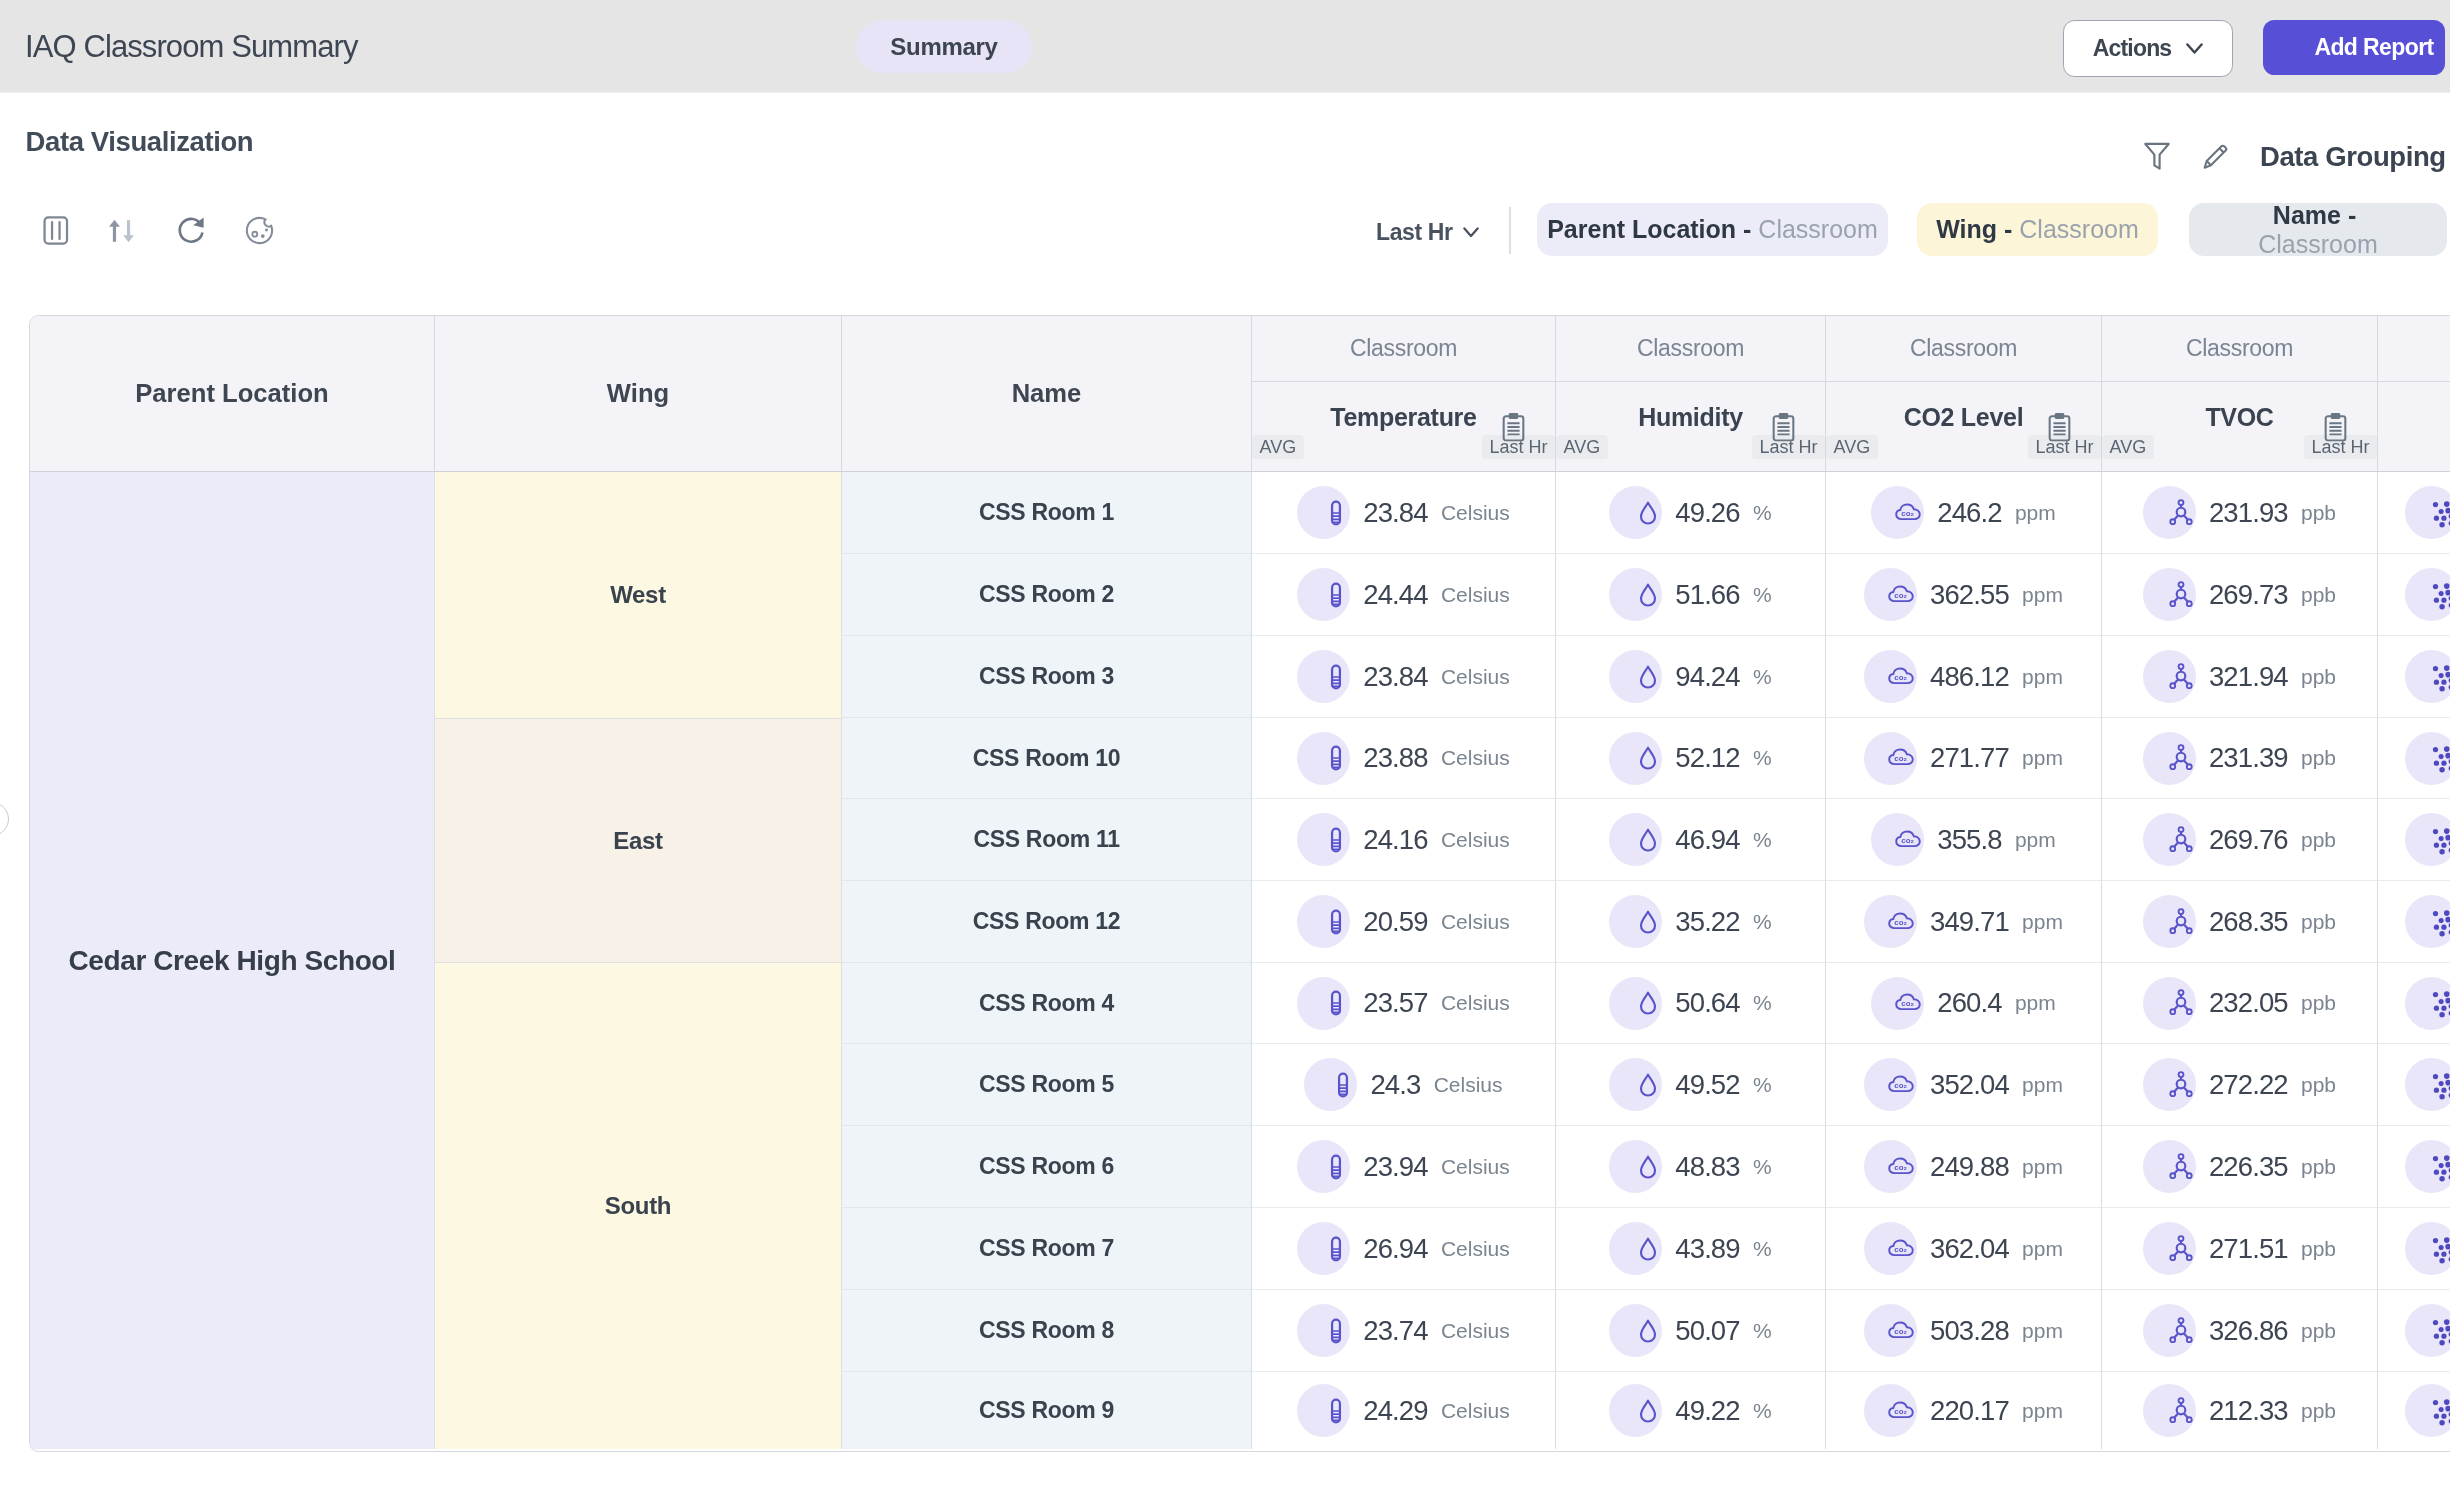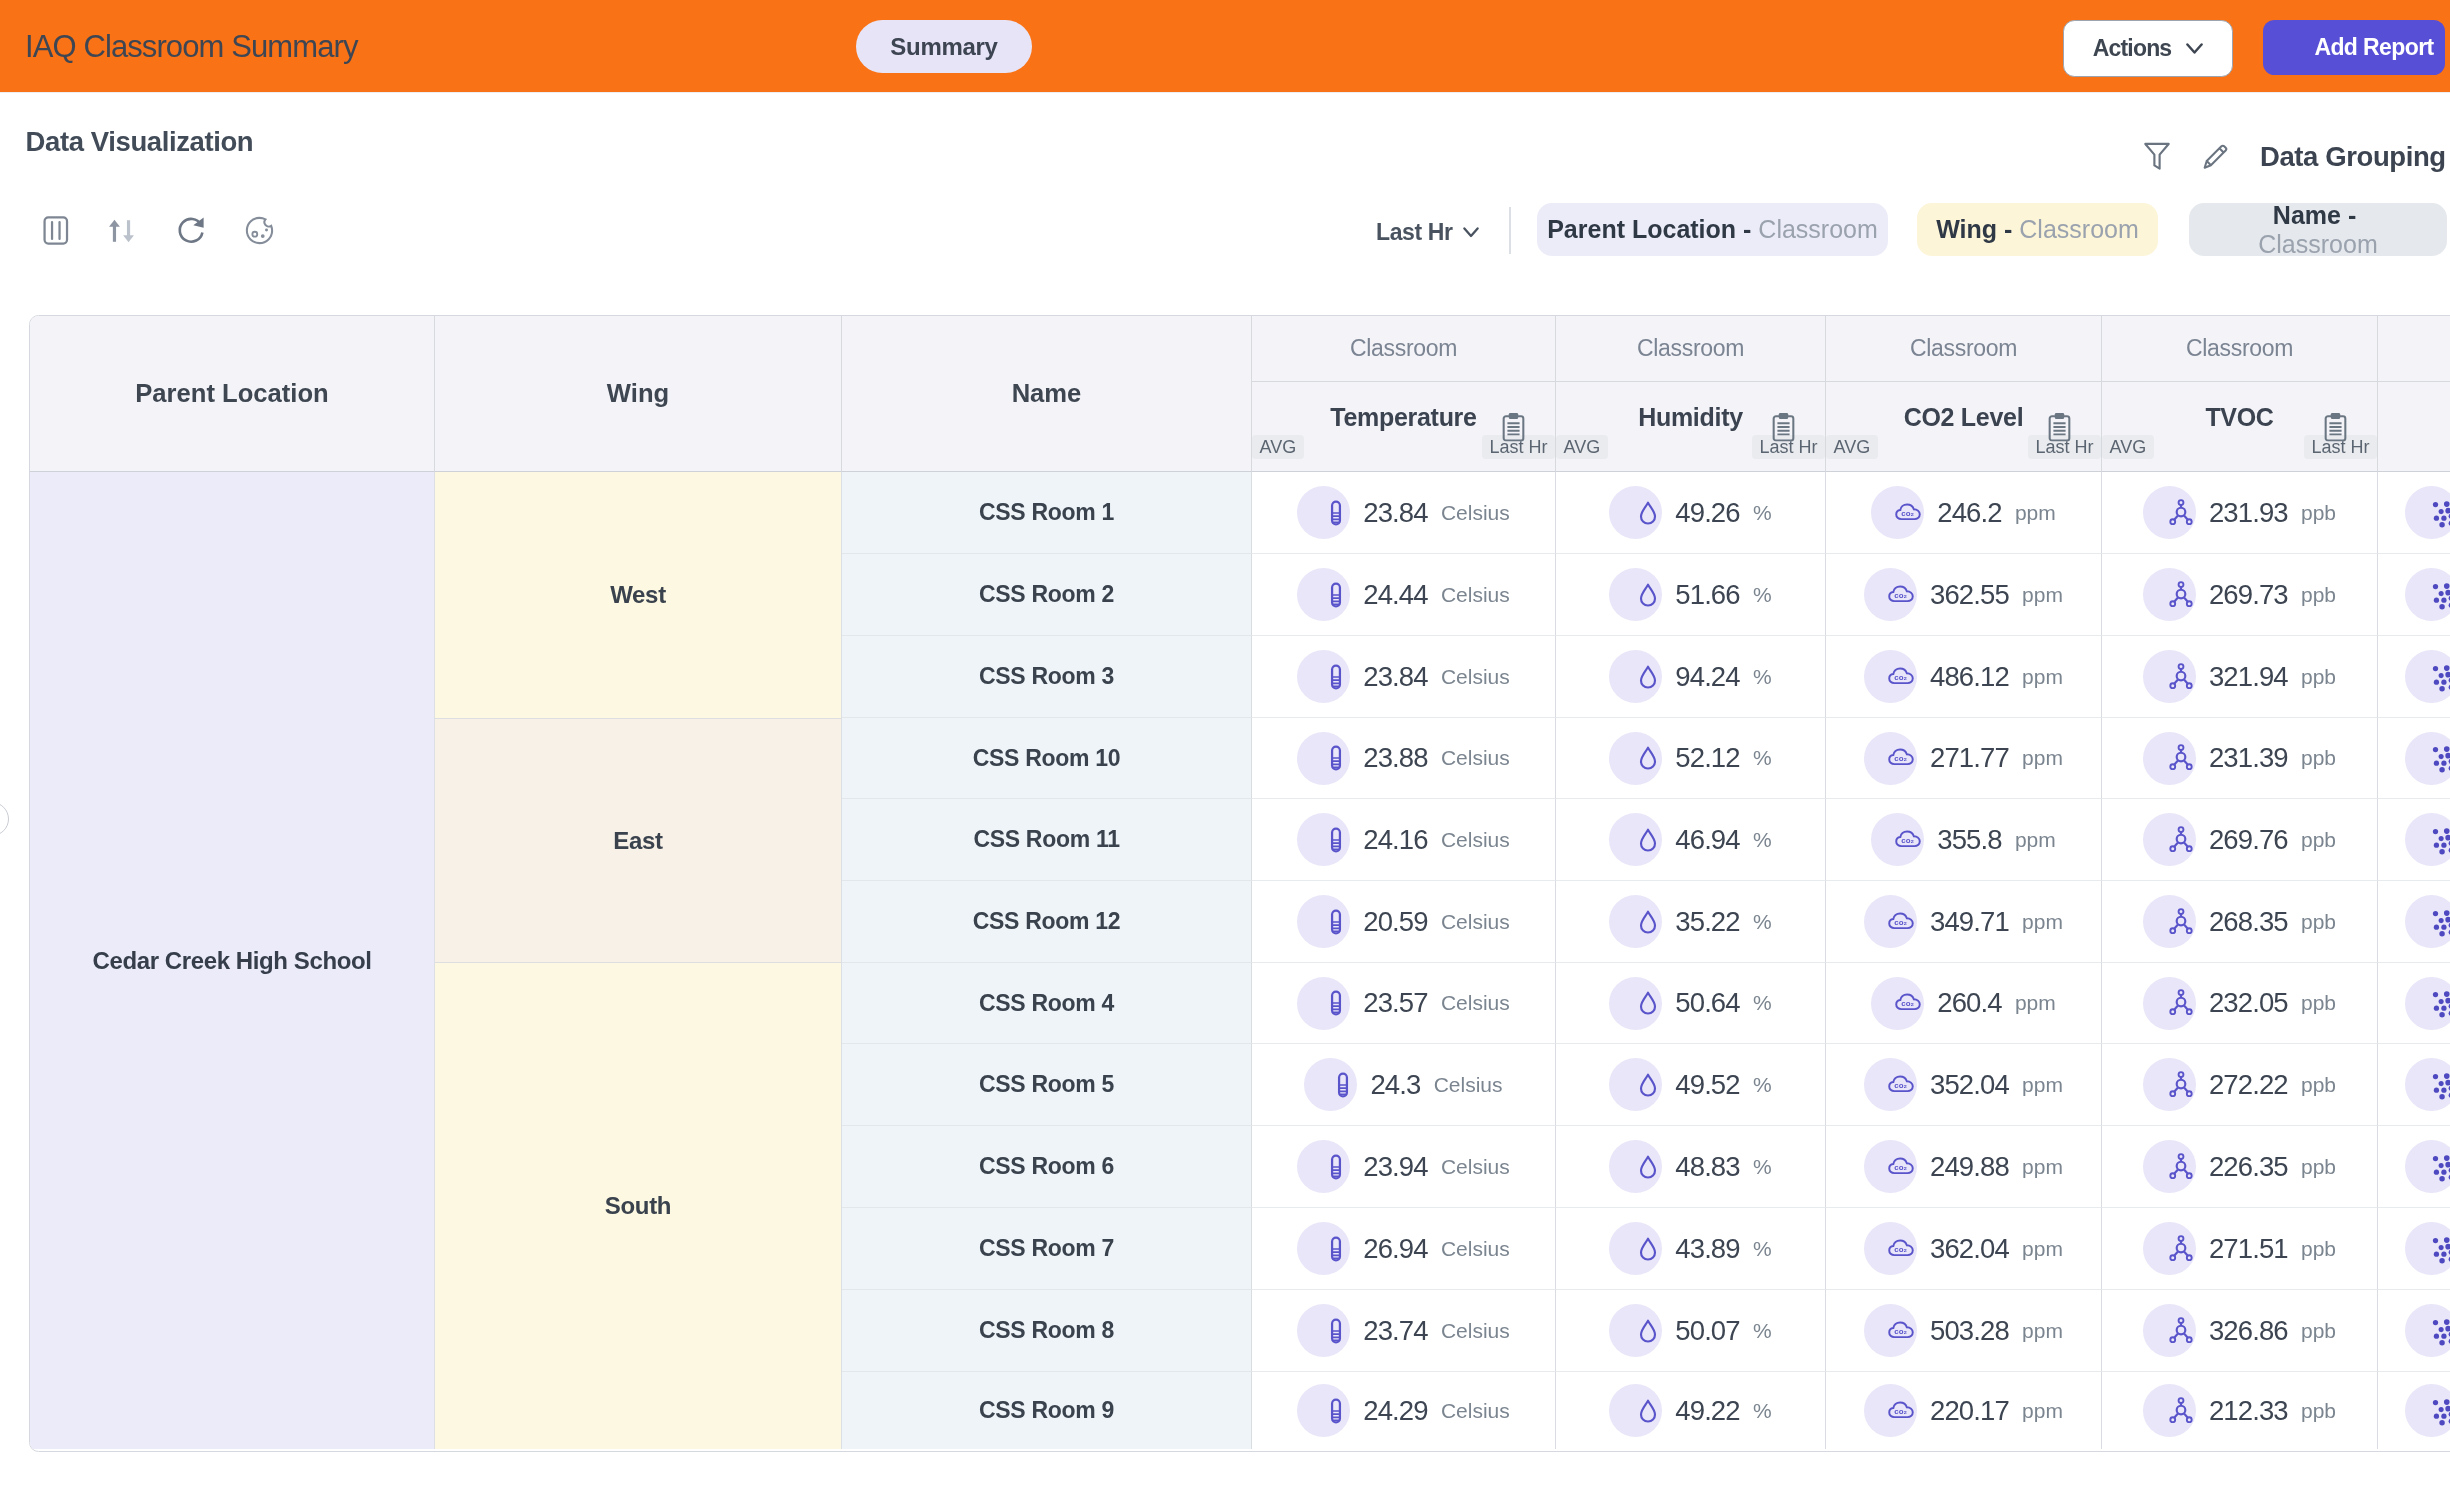--- a/index.html
+++ b/index.html
@@ -1,20 +1,20 @@
 <!DOCTYPE html>
 <html style="font-size:15px"><head><meta charset="utf-8">
 <style>
 * { margin:0; padding:0; box-sizing:border-box; }
 html,body { width:2450px; height:1506px; overflow:hidden; background:#fff;
   font-family:"Liberation Sans", sans-serif; position:relative; }
 
 
 .topbar { position:absolute; top:0; left:0; width:2450px; height:93px;
-  border-bottom:0.9px solid #eceef1; background:#f97316; }
+  border-bottom:0.9px solid #eceef1; background:#e5e5e5; }
 .title { position:absolute; left:25px; top:29px; font-size:31px; color:#3e4653;
   letter-spacing:-0.9px; }
 .pill { position:absolute; top:20px; height:53px; border-radius:26.5px;
   display:flex; align-items:center; justify-content:center;
   font-size:24px; font-weight:bold; letter-spacing:-0.3px; }
 .pill1 { left:375px; width:449px; background:#edf0f5; color:#5c6777; }
 .pill2 { left:856px; width:176px; background:#e7e4f8; color:#3d4452; }
 .btn-act { position:absolute; left:2063px; top:20px; width:170px; height:57px;
   border:1.9px solid #9ca4b0; border-radius:11.4px; background:#fff;
   display:flex; align-items:center; justify-content:center; gap:15px;
@@ -55,21 +55,21 @@
   font-size:25.6px; font-weight:bold; color:#3e4651; height:155px; }
 .hclass { background:#f3f3f8; border-right:0.9px solid #d6d9de; border-bottom:0.9px solid #d6d9de;
   font-size:23px; font-weight:normal; color:#7b8492; height:66px; letter-spacing:-0.3px; }
 .hmetric { background:#f3f3f8; border-right:0.9px solid #d6d9de; border-bottom:0.9px solid #ced2d8;
   height:90px; position:relative; }
 .hmetric .mt { font-size:25px; font-weight:bold; color:#3a434f; letter-spacing:-0.3px; margin-top:8.5px; }
 .hmetric .tags { margin-top:2.8px; display:flex; justify-content:space-between; gap:13.3px; }
 .hmetric .tags span { background:#e9ebee; color:#5b6571; font-size:18px; line-height:24px;
   height:24px; padding:0 7.6px; border-radius:3.8px; font-weight:normal; }
 .clip { position:absolute; right:30px; top:50%; transform:translateY(-50%); line-height:0; }
-td.parent { background:#ebebfa; font-size:24px; font-weight:bold; color:#353e4a;
+td.parent { background:#ebebfa; font-size:28px; font-weight:bold; color:#353e4a;
   letter-spacing:-0.4px; border-right:0.9px solid #dcdfe3; }
 td.wing { font-size:24px; font-weight:bold; color:#39424d; border-right:0.9px solid #dcdfe3; letter-spacing:-0.3px; }
 td.west, td.south { background:#fdf8e1; }
 td.east { background:#f8f1e8; border-top:0.9px solid #dcdee1; border-bottom:0.9px solid #dcdee1; }
 td.name { background:#eff4f8; font-size:23px; font-weight:bold; color:#39424d; letter-spacing:-0.3px;
   border-right:0.9px solid #d9dce1; border-bottom:0.9px solid #e3e7ea; }
 td.m { background:#fff; border-right:0.9px solid #d9dce1; border-bottom:0.9px solid #e8ebee; }
 tr:last-child td.name, tr:last-child td.m { border-bottom:none; }
 .mw { display:flex; align-items:center; justify-content:center; }
 .circ { width:53px; height:53px; border-radius:50%; background:#e8e6f8; flex:0 0 53px;

